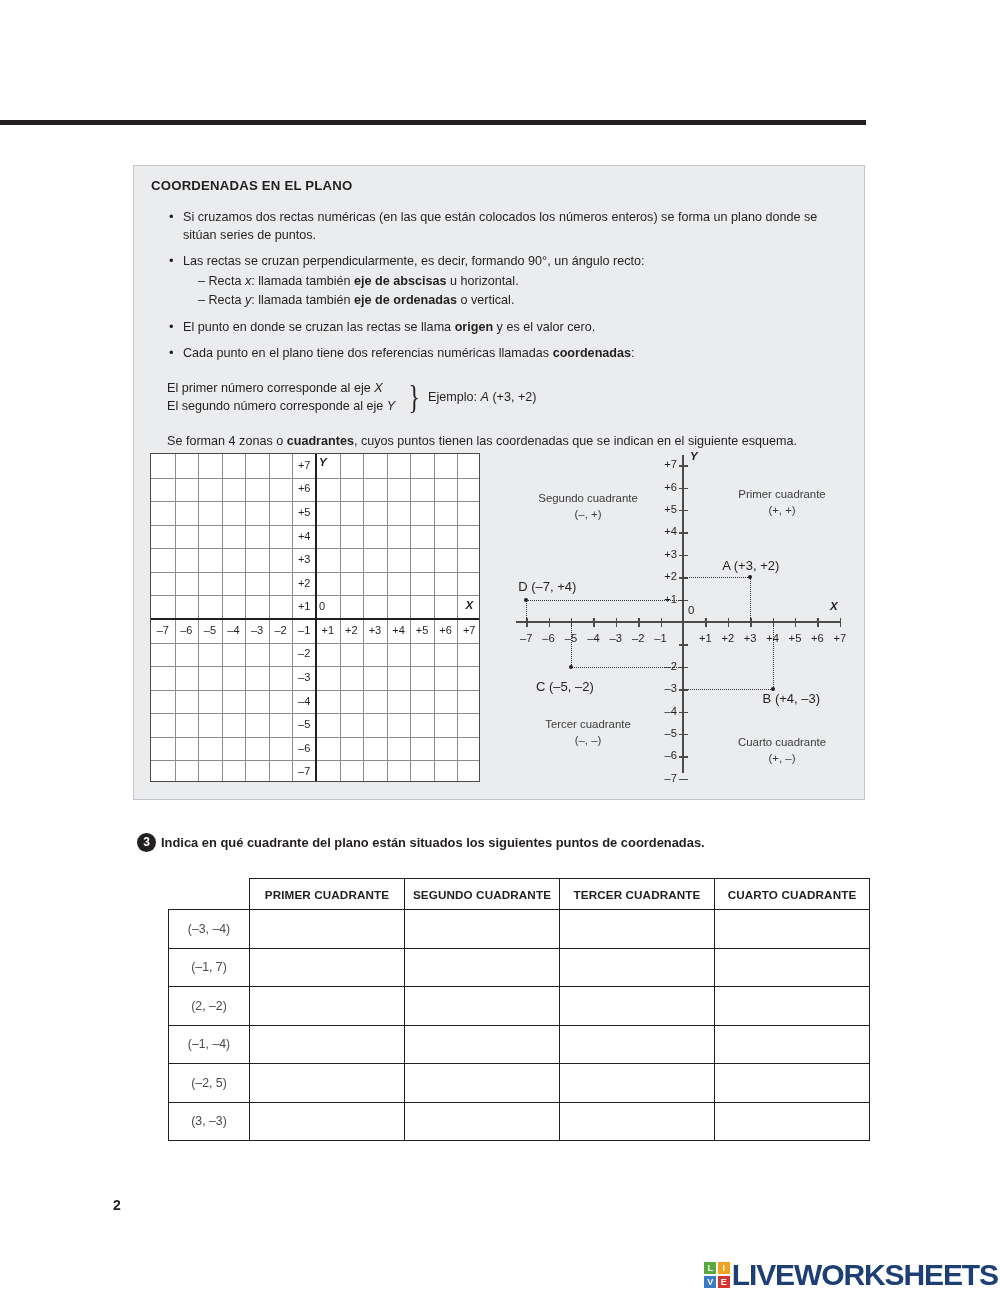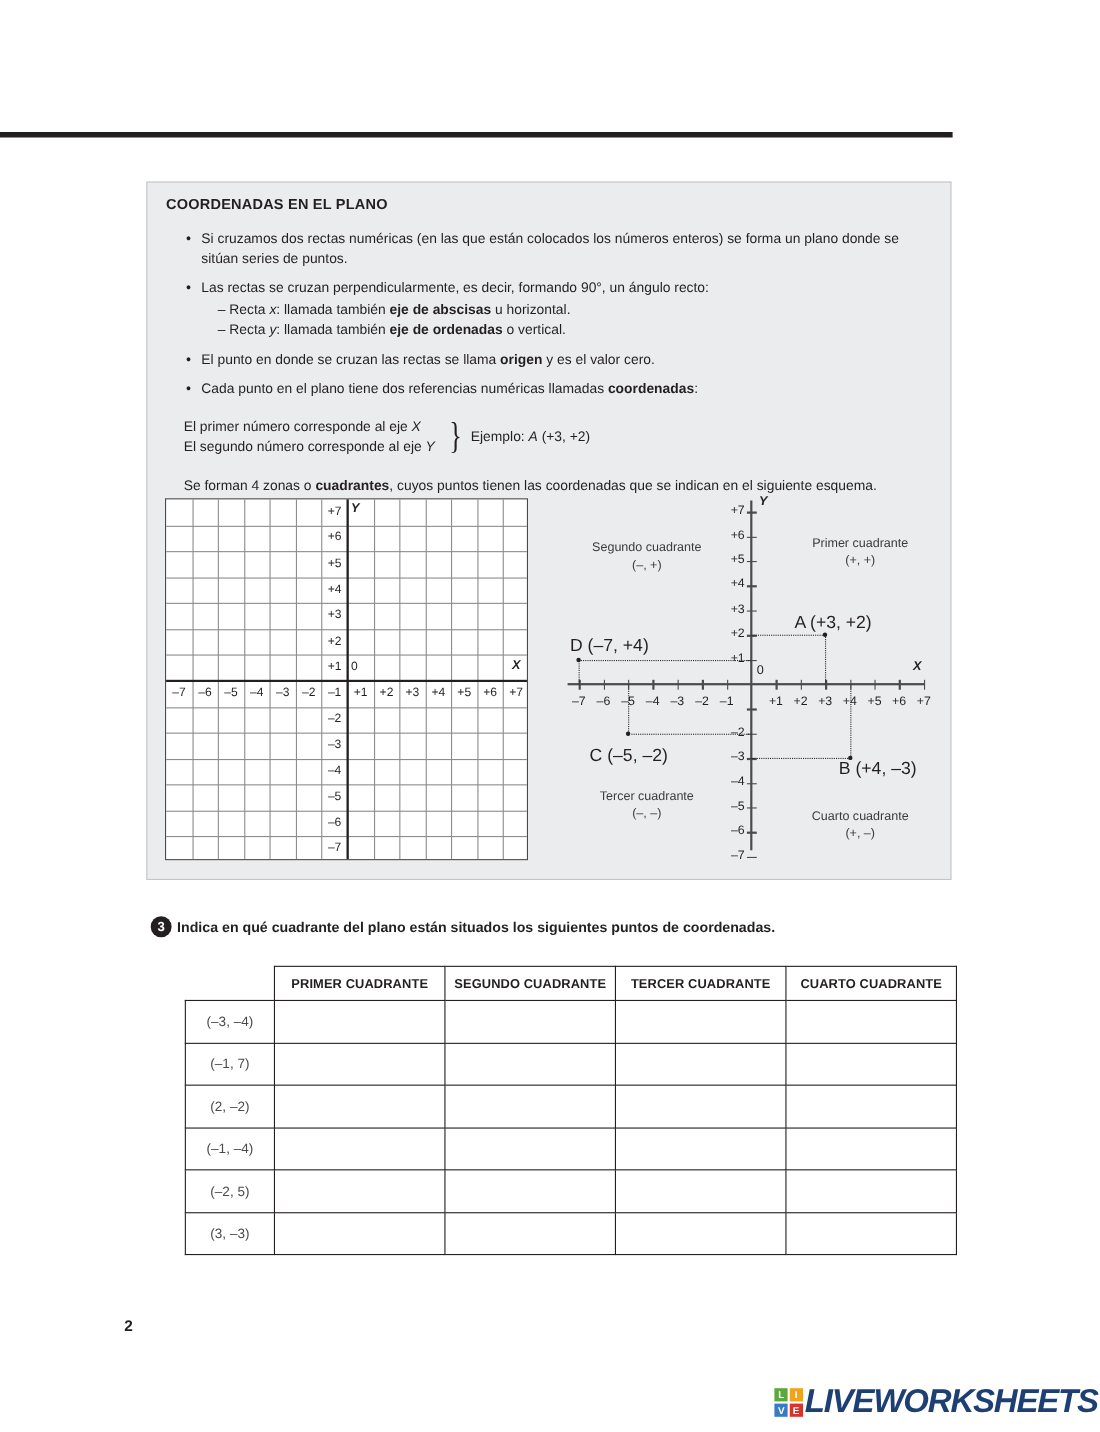--- a/index.html
+++ b/index.html
@@ -211,21 +211,21 @@
   .qf-quadlabel {
     position: absolute;
     font-size: 11.4px;
     color: #3b3b3b;
     text-align: center;
     line-height: 16px;
     white-space: nowrap;
   }
   .qf-ptlabel {
     position: absolute;
-    font-size: 16px;
+    font-size: 13px;
     color: #231f20;
     white-space: nowrap;
   }
   .qf-dot {
     position: absolute;
     width: 4px;
     height: 4px;
     border-radius: 50%;
     background: #231f20;
   }
@@ -347,21 +347,20 @@
     font-weight: bold;
     line-height: 12px;
     text-align: center;
   }
   .lw-word {
     font-size: 30px;
     font-weight: bold;
     letter-spacing: -1.1px;
     color: #1d3f73;
     font-family: "Liberation Sans", sans-serif;
-    font-style: italic;
   }
 </style>
 </head>
 <body>
 
 <div class="top-rule"></div>
 
 <div class="theory-panel">
   <div class="theory-inner">
     <div class="theory-title">COORDENADAS EN EL PLANO</div>

